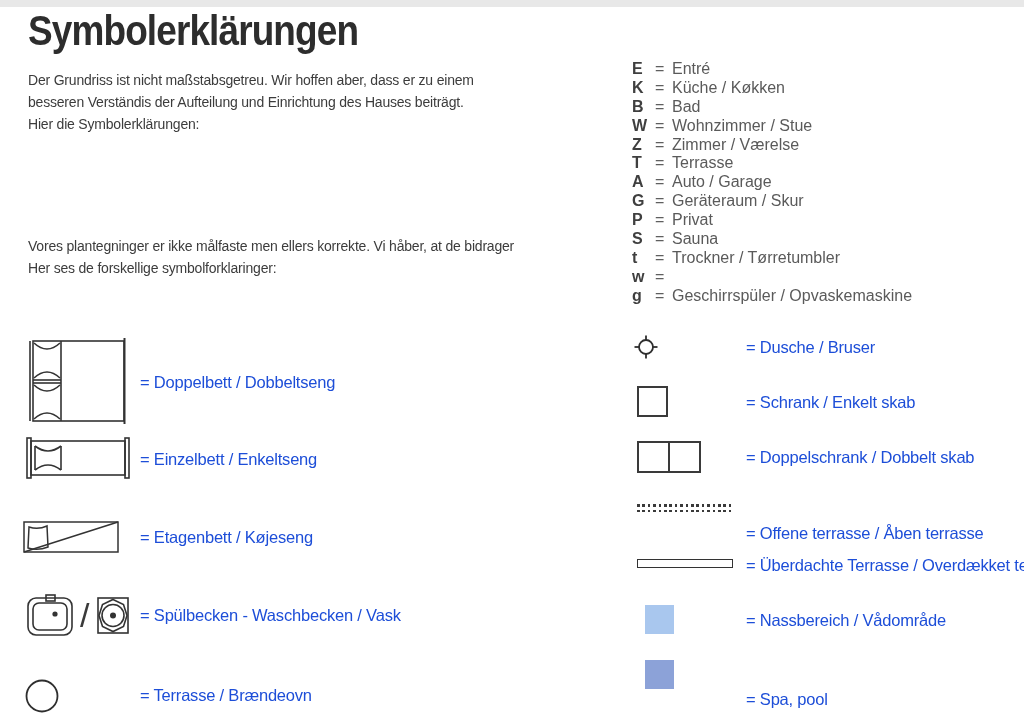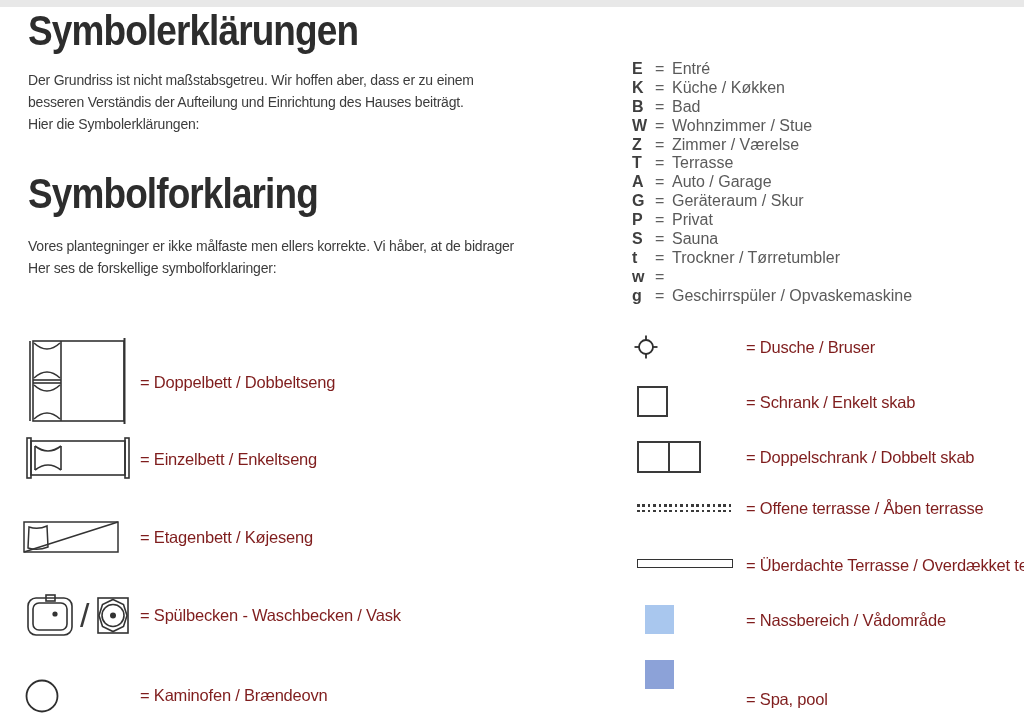--- a/index.html
+++ b/index.html
@@ -14,21 +14,21 @@
     letter-spacing:-1px;transform:scaleX(0.88);transform-origin:left top;
     white-space:nowrap;
   }
   .para{font-size:14px;line-height:22px;color:#3c3c3c;letter-spacing:-0.2px;white-space:nowrap;}
   .para div{white-space:nowrap;}
   .abbr-list{display:flex;flex-direction:column;font-size:16px;}
   .abbr-row{display:flex;align-items:baseline;height:18.9px;}
   .abbr-letter{width:23px;font-weight:700;color:#3f3f3f;}
   .abbr-eq{width:17px;color:#5f5f5f;}
   .abbr-name{color:#5a5a5a;white-space:nowrap;text-align:center;}
-  .legend-label{font-size:16.5px;color:#7f1d1d;white-space:nowrap;letter-spacing:-0.2px;}
+  .legend-label{font-size:16.5px;color:#1d4ed8;white-space:nowrap;letter-spacing:-0.2px;}
   .sink-sep{font-size:34px;font-weight:300;color:#3a3a3a;line-height:34px;}
   .cab{border:2px solid #3a3a3a;background:#fff;}
   .cab-double{display:flex;}
   .cab-double .cell{width:29px;height:28px;}
   .cab-double .cell + .cell{border-left:2px solid #3a3a3a;}
   .dotrow{height:2.6px;width:94px;
     background:repeating-linear-gradient(90deg,#3a3a3a 0 2.6px,transparent 2.6px 5.4px);}
   .dotrow + .dotrow{margin-top:3.2px;}
   .terrace-bar{width:94px;height:7px;border:1.6px solid #333;background:#fff;}
   .swatch{width:29px;height:29px;}
@@ -41,23 +41,20 @@
 
   <div class="abs" style="left:28px;top:0px;">
     <h1 class="sym-title">Symbolerklärungen</h1>
   </div>
   <div class="abs para" style="left:28px;top:62px;">
     <div>Der Grundriss ist nicht maßstabsgetreu. Wir hoffen aber, dass er zu einem</div>
     <div>besseren Verständis der Aufteilung und Einrichtung des Hauses beiträgt.</div>
     <div>Hier die Symbolerklärungen:</div>
   </div>
 
-  <div class="abs" style="left:28px;top:163px;">
-    <h1 class="sym-title">Symbolforklaring</h1>
-  </div>
   <div class="abs para" style="left:28px;top:228px;">
     <div>Vores plantegninger er ikke målfaste men ellers korrekte. Vi håber, at de bidrager</div>
     <div>Her ses de forskellige symbolforklaringer:</div>
   </div>
 
   <div class="abs abbr-list" style="left:632px;top:53px;">
     <div class="abbr-row">
       <span class="abbr-letter">E</span>
       <span class="abbr-eq">=</span>
       <span class="abbr-name">Entré</span>
@@ -168,21 +165,21 @@
       <polygon points="18,5.5 28.5,10.5 32,21.5 28.5,32.5 18,37.5 7.5,32.5 4,21.5 7.5,10.5"></polygon>
       <circle cx="18" cy="21.5" r="11"></circle>
       <circle cx="18" cy="21.5" r="3" fill="#333" stroke="none"></circle>
     </svg>
   </div>
   <div class="abs legend-label" style="left:140px;top:599px;">= Spülbecken - Waschbecken / Vask</div>
 
   <svg class="abs" style="left:24px;top:671px;" width="36" height="36" viewBox="0 0 36 36" fill="none" stroke="#2e2e2e" stroke-width="1.8">
     <circle cx="18" cy="18" r="15.5"></circle>
   </svg>
-  <div class="abs legend-label" style="left:140px;top:679px;">= Kaminofen / Brændeovn</div>
+  <div class="abs legend-label" style="left:140px;top:679px;">= Terrasse / Brændeovn</div>
 
   <svg class="abs" style="left:632px;top:326px;" width="28" height="28" viewBox="0 0 28 28" fill="none" stroke="#2e2e2e" stroke-width="1.8">
     <circle cx="14" cy="14" r="7"></circle>
     <line x1="14" y1="2.5" x2="14" y2="7"></line>
     <line x1="14" y1="21" x2="14" y2="25.5"></line>
     <line x1="2.5" y1="14" x2="7" y2="14"></line>
     <line x1="21" y1="14" x2="25.5" y2="14"></line>
   </svg>
   <div class="abs legend-label" style="left:746px;top:331px;">= Dusche / Bruser</div>
 
@@ -192,21 +189,21 @@
   <div class="abs cab cab-double" style="left:637px;top:434px;">
     <div class="cell"></div>
     <div class="cell"></div>
   </div>
   <div class="abs legend-label" style="left:746px;top:441px;">= Doppelschrank / Dobbelt skab</div>
 
   <div class="abs" style="left:637px;top:497px;">
     <div class="dotrow"></div>
     <div class="dotrow"></div>
   </div>
-  <div class="abs legend-label" style="left:746px;top:492px;">= Offene terrasse / Åben terrasse</div>
+  <div class="abs legend-label" style="left:746px;top:517px;">= Offene terrasse / Åben terrasse</div>
 
   <div class="abs terrace-bar" style="left:637px;top:552px;"></div>
   <div class="abs legend-label" style="left:746px;top:549px;">= Überdachte Terrasse / Overdækket terrasse</div>
 
   <div class="abs swatch" style="left: 645px; top: 598px; background: rgb(169, 199, 238);"></div>
   <div class="abs legend-label" style="left:746px;top:604px;">= Nassbereich / Vådområde</div>
 
   <div class="abs swatch" style="left: 645px; top: 653px; background: rgb(140, 162, 216);"></div>
   <div class="abs legend-label" style="left:746px;top:683px;">= Spa, pool</div>
 

